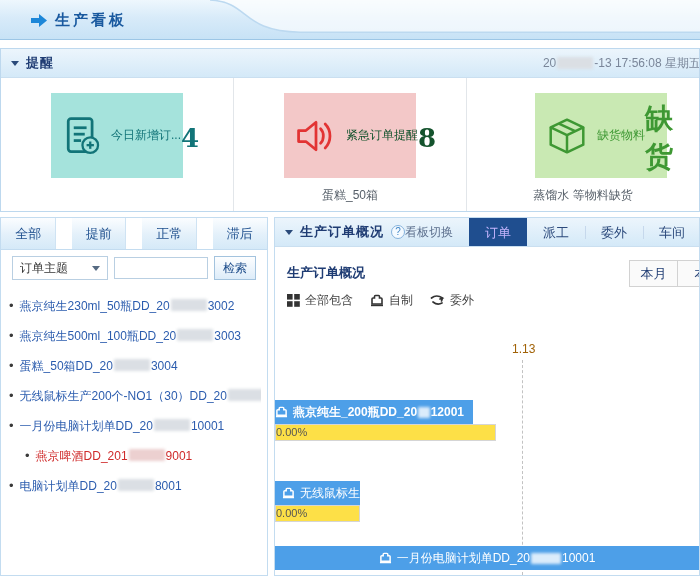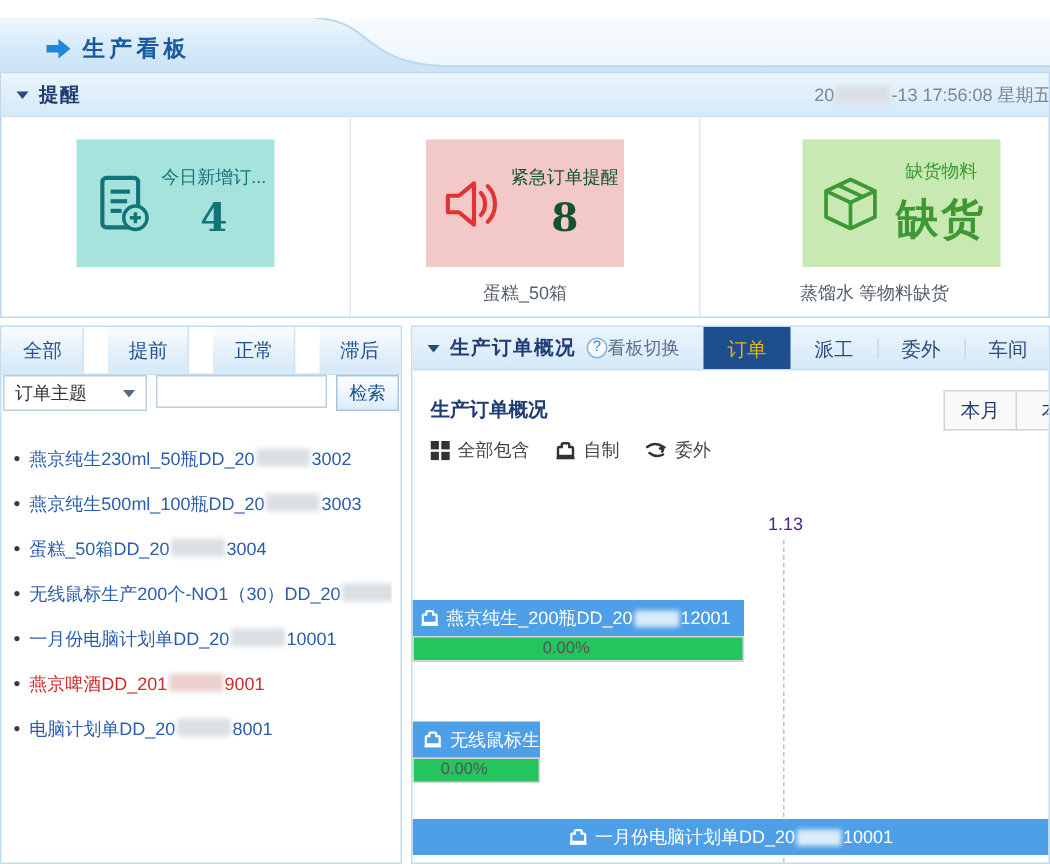--- a/index.html
+++ b/index.html
@@ -2,21 +2,21 @@
 <html><head>
 <meta charset="utf-8">
 <style>
   * { box-sizing: border-box; margin: 0; padding: 0; }
   html,body { width:700px; height:576px; }
   body {
     font-family: "Liberation Sans", "DejaVu Sans", sans-serif;
     background:#fff; position:relative; overflow:hidden;
   }
   
-  .topbar { position:absolute; top:12px; left:0; width:700px; height:40px;
+  .topbar { position:absolute; top:0; left:0; width:700px; height:40px;
     background:linear-gradient(180deg,#eef7fd 0%,#d8ebf9 45%,#c7e2f6 100%);
     border-bottom:1px solid #9cc6e6; overflow:hidden; }
   .topbar .swoosh { position:absolute; top:0; right:0; height:100%; width:490px; }
   .topbar-title { position:absolute; left:30px; top:0; height:40px; display:flex; align-items:center; gap:8px; }
   .arrow-ic { width:17px; height:15px; display:inline-block; }
   .page-title { font-size:15px; font-weight:bold; color:#19599f; letter-spacing:3px; }
 
   
   .sec-header { height:29px; background:linear-gradient(180deg,#ecf5fc 0%,#d4e9f8 100%);
     border-bottom:1px solid #cadff0; display:flex; align-items:center; padding:0 10px; overflow:hidden; }
@@ -30,88 +30,88 @@
   .timestamp { margin-left:auto; margin-right:-12px; font-size:12px; color:#7a8699; white-space:nowrap; display:flex; align-items:center; }
   .redact { display:inline-block; width:36px; height:12px; background:#dbdfe4; border-radius:1px;
     filter:blur(1.6px); vertical-align:-1px; margin:0 1px; }
   .redact.pink { background:#ecd0d0; }
   .redact.onblue { background:rgba(255,255,255,.8); height:11px; width:30px; }
   .rem-body { display:flex; height:133px; }
   .rem-col { flex:1; display:flex; flex-direction:column; align-items:center; padding-top:15px; position:relative; }
   .rem-col + .rem-col { border-left:1px solid #e2e6ea; }
   .card { width:132px; height:85px; display:flex; align-items:center; padding:0 9px; gap:7px; }
   .card .ic { flex:none; }
-  .card-right { display:flex; flex-direction:column; align-items:center; flex:1; min-width:0; }
+  .card-right { display:flex; flex-direction:row; align-items:center; flex:1; min-width:0; }
   .card-label { font-size:12px; white-space:nowrap; }
   .card-value { font-family:"DejaVu Serif","Liberation Serif",serif; font-size:26px; font-weight:bold; margin-top:4px; }
   .card-value.cjk { font-family:"Liberation Sans","DejaVu Sans",sans-serif; font-size:28px; letter-spacing:2px; }
   .card.teal  { background:#a5e3dc; color:#127478; }
   .card.pink  { background:#f3c8c8; color:#14532d; }
   .card.green { background:#c9e9b3; color:#3e9833;margin-left:36px; }
   .card-caption { margin-top:9px; font-size:12px; color:#555e68; }
 
   
   .main { position:absolute; top:217px; left:0; width:700px; height:359px; display:flex; gap:6px; }
   .left-panel { width:268px; height:100%; border:1px solid #c3dcf0; background:#fff; overflow:hidden; }
   .right-panel { flex:1; height:100%; border:1px solid #c3dcf0; background:#fff; position:relative; overflow:hidden; }
 
   
   .lp-tabs { display:flex; height:32px; border-bottom:1px solid #c3dcf0;gap:15px; }
   .lp-tab { flex:1; text-align:center; line-height:31px; font-size:13px; color:#20518f;
     background:linear-gradient(180deg,#fbfdff 0%,#e3f0fa 55%,#d5e9f8 100%);
     border-right:1px solid #fff; box-shadow:inset -1px 0 0 #cfe3f3; cursor:pointer; }
   .lp-tab:last-child { border-right:none; box-shadow:none; }
-  .lp-filter { height:36px; display:flex; gap:6px; padding:0 1px; }
+  .lp-filter { height:36px; display:flex; align-items:center; gap:6px; padding:0 11px; }
   .lp-select { width:96px; height:24px; border:1px solid #b9cfe2; background:#fff;
     display:flex; align-items:center; justify-content:space-between; padding:0 7px; font-size:12px; color:#333; }
   .caret { width:0; height:0; border-left:4px solid transparent; border-right:4px solid transparent; border-top:5px solid #566a82; }
   .lp-input { flex:1; height:22px; border:1px solid #b9cfe2; font-size:12px; padding:0 4px; outline:none; min-width:0; }
   .lp-btn { width:42px; height:24px; border:1px solid #a3c3de; background:linear-gradient(180deg,#fdfeff,#ddecf9);
     font-size:12px; color:#1f4e8c; text-align:center; line-height:22px; cursor:pointer; }
   .lp-list { padding:10px 6px 0 8px; }
   .lp-item { font-size:12px; color:#2b5cae; margin-bottom:10px; line-height:19px; white-space:nowrap; overflow:hidden; cursor:pointer; }
   .lp-item .bullet { color:#3a3a3a; margin-right:6px; font-size:13px; }
-  .lp-item.red { color:#cf2a2a; }
+  .lp-item.red { color:#cf2a2a;margin-left:16px; }
 
   
   .rp-header { height:29px; background:linear-gradient(180deg,#ecf5fc 0%,#d4e9f8 100%);
     border-bottom:1px solid #cadff0; display:flex; align-items:center; padding-left:10px; overflow:hidden; }
   .rp-title-wrap { display:flex; align-items:center; flex:none; margin-right:auto; }
   .help-ic { width:14px; height:14px; border:1px solid #86b2dc; border-radius:50%; color:#3f86c8;
     font-size:10px; line-height:12px; text-align:center; margin-left:7px; background:#f4faff; }
   .switch-label { font-size:12px; color:#5c6f8d; flex:none; margin-right:16px; white-space:nowrap; }
   .rp-tabs { display:flex; flex:none; height:29px; }
   .rp-tab { width:58px; text-align:center; line-height:29px; font-size:13px; color:#2c4a7c;
     position:relative; cursor:pointer; white-space:nowrap; }
   .rp-tab + .rp-tab::before { content:""; position:absolute; left:0; top:8px; bottom:8px; width:1px; background:#c6d8ec; }
-  .rp-tab.active { background:#1f4e8f; color:#eab308; }
+  .rp-tab.active { background:#1f4e8f; color:#c4b5fd; }
   .rp-tab.active::before, .rp-tab.active + .rp-tab::before { display:none; }
 
   
   .rp-body { position:absolute; top:30px; left:0; right:0; bottom:0; }
   .rp-subtitle { position:absolute; top:16px; left:12px; font-size:13px; font-weight:bold; color:#1f3c73; }
   .rp-periods { position:absolute; top:12px; right:-26px; display:flex; border:1px solid #d2d2d2; background:#fafafa; }
   .rp-period { width:47px; line-height:25px; text-align:center; font-size:13px; color:#1f3c73; cursor:pointer; }
   .rp-period + .rp-period { border-left:1px solid #d2d2d2; }
   .rp-legend { position:absolute; top:44px; left:12px; display:flex; gap:17px; align-items:center;
     font-size:12px; color:#444; }
   .leg-item { display:flex; align-items:center; gap:5px; }
 
   
   .chart { position:absolute; top:70px; left:0; right:0; bottom:0; }
-  .date-marker { position:absolute; left:237px; top:24px; font-size:12px; color:#4c1d95; }
+  .date-marker { position:absolute; left:237px; top:24px; font-size:12px; color:#a16207; }
   .dash-line { position:absolute; left:247px; top:42px; bottom:0; width:0; border-left:1px dashed #c2c2c2; }
   .gbar { position:absolute; height:24px; background:#4d9fe8; color:#fff; font-size:12px;
     display:flex; align-items:center; z-index:2; white-space:nowrap; cursor:pointer; }
   .gbar .bar-ic { margin-right:5px; flex:none; }
-  .gbar1 { top:82px;  left:0; width:221px; justify-content:flex-end; padding-right:9px; }
+  .gbar1 { top:82px;  left:0; width:198px; padding-right:9px;font-weight:bold; }
   .gbar2 { top:163px; left:0; width:85px;  padding-left:7px; overflow:hidden; }
   .gbar3 { top:228px; left:0; right:0;     justify-content:center; }
-  .pbox { position:absolute; height:17px; background:#22c55e; border:1px solid #d5d5d5; z-index:2;
-    font-size:11px; color:#555; text-align:center; line-height:15px; padding-right:16px; }
+  .pbox { position:absolute; height:17px; background:#fde047; border:1px solid #d5d5d5; z-index:2;
+    font-size:11px; color:#555; text-align:left; line-height:15px; padding-right:16px; }
   .pbox1 { top:106px; left:0; width:221px; }
   .pbox2 { top:187px; left:0; width:85px; }
 </style>
 </head>
 <body>
 
 <div class="topbar">
   <svg class="swoosh" viewBox="0 0 490 40" preserveAspectRatio="none">
     <path d="M0,0 C40,2 30,32 90,33 L490,33 L490,0 Z" fill="rgba(255,255,255,0.65)"></path>
     <path d="M0,0 C40,2 30,32 90,33 L490,33" fill="none" stroke="#bcd9f0" stroke-width="1.5"></path>

